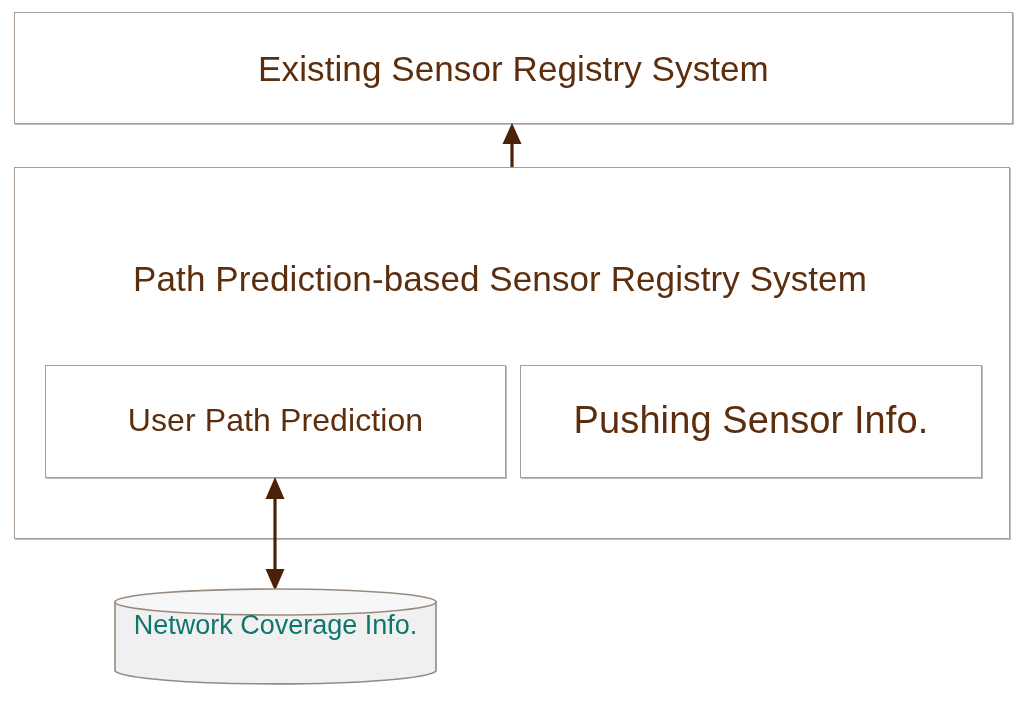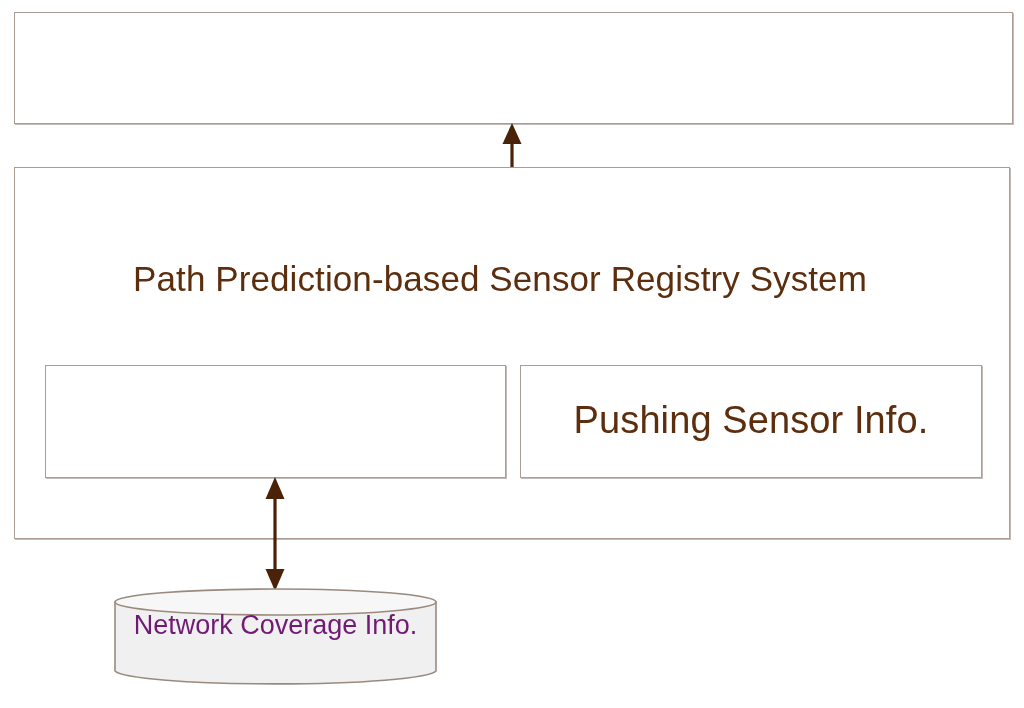--- a/index.html
+++ b/index.html
@@ -115,21 +115,21 @@
     height: 97px;
     overflow: visible;
   }
   .label-cylinder {
     position: absolute;
     left: 114px;
     top: 608px;
     width: 323px;
     font-size: 27px;
     line-height: 34px;
-    color: #701a75;
+    color: #0f766e;
     text-align: center;
     white-space: normal;
   }
 
   
   .arrow-svg {
     position: absolute;
     overflow: visible;
   }
   .arrow-up-registry {
@@ -144,30 +144,32 @@
     width: 36px;
     height: 120px;
   }
 </style>
 </head>
 <body>
 
 <div class="diagram-canvas">
 
   <div class="box box-top"></div>
+  <div class="label label-top-title">Existing Sensor Registry System</div>
 
   <svg class="arrow-svg arrow-up-registry" viewBox="0 0 36 52">
     <line x1="18" y1="52" x2="18" y2="16" stroke="#4a2208" stroke-width="3.2"></line>
     <polygon points="18,3 27.5,24 8.5,24" fill="#4a2208"></polygon>
   </svg>
 
   <div class="box box-main"></div>
   <div class="label label-main-title">Path Prediction-based Sensor Registry System</div>
 
   <div class="box box-inner-left"></div>
+  <div class="label label-inner-left">User Path Prediction</div>
 
   <div class="box box-inner-right"></div>
   <div class="label label-inner-right">Pushing Sensor Info.</div>
 
   <svg class="arrow-svg arrow-bidir-coverage" viewBox="0 0 36 120">
     <line x1="18" y1="18" x2="18" y2="102" stroke="#4a2208" stroke-width="3.2"></line>
     <polygon points="18,3 27.5,25 8.5,25" fill="#4a2208"></polygon>
     <polygon points="18,117 27.5,95 8.5,95" fill="#4a2208"></polygon>
   </svg>
 

